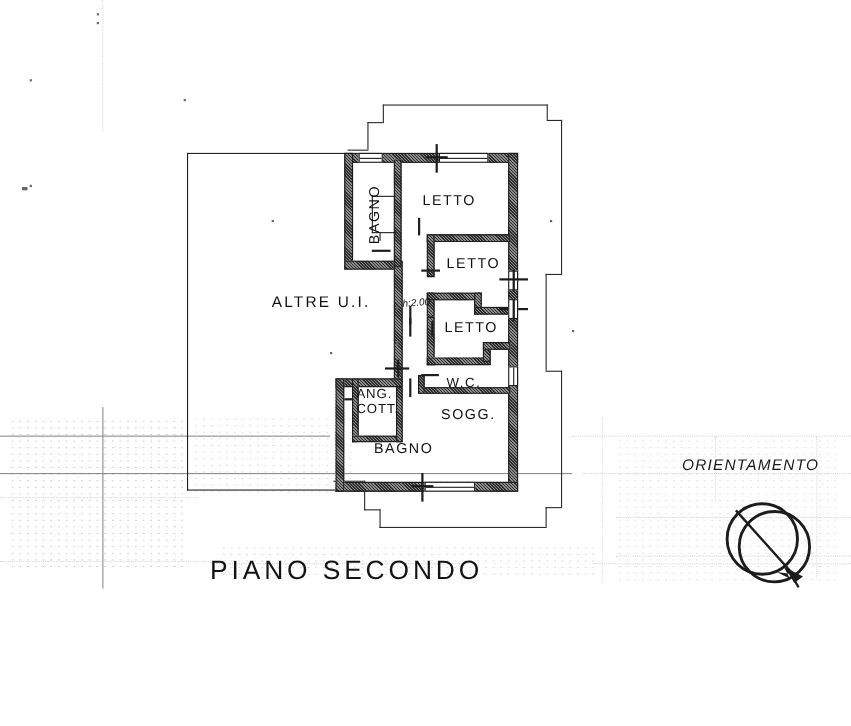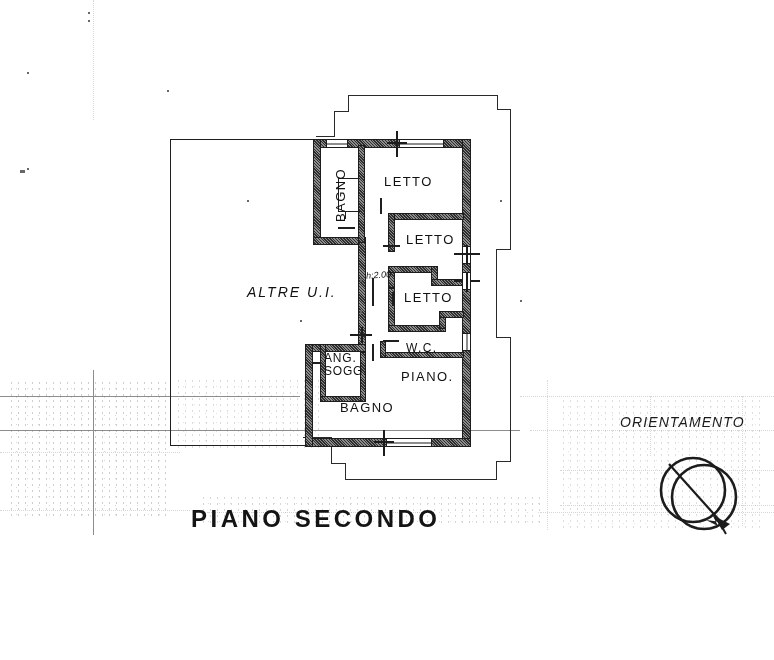--- a/index.html
+++ b/index.html
@@ -136,21 +136,20 @@
     transform: rotate(-4deg);
   }
 
   .floor-title {
     position: absolute;
     font-size: 24px;
     letter-spacing: 3.5px;
     color: #141414;
     white-space: nowrap;
     font-family: "Liberation Sans", sans-serif;
-    font-weight: bold;
   }
 
   .orient-title {
     position: absolute;
     font-size: 14px;
     letter-spacing: 1.1px;
     color: #1a1a1a;
     white-space: nowrap;
     font-style: italic;
     font-family: "Liberation Sans", sans-serif;
@@ -304,30 +303,30 @@
   <div class="room-label vertical" style="left:334px;top:222px;">BAGNO</div>
 
   <div class="room-label" style="left:384px;top:175px;">LETTO</div>
 
   <div class="room-label" style="left:406px;top:233px;">LETTO</div>
 
   <div class="room-label" style="left:404px;top:291px;">LETTO</div>
 
   <div class="room-label" style="left:406px;top:342px;font-size:12px;">W.C.</div>
 
-  <div class="room-label" style="left:401px;top:370px;">PIANO.</div>
+  <div class="room-label" style="left:401px;top:370px;">SOGG.</div>
 
   <div class="room-label" style="left:340px;top:401px;">BAGNO</div>
 
   <div class="room-label two-line" style="left:324px;top:352px;font-size:12px;">
     <div>ANG.</div>
-    <div>SOGG.</div>
+    <div>COTT.</div>
   </div>
 
-  <div class="room-label label-altre" style="left:247px;top:285px;font-style:italic;">ALTRE U.I.</div>
+  <div class="room-label label-altre" style="left:247px;top:267px;">ALTRE U.I.</div>
 
   <div class="label-hnote" style="left:366px;top:270px;">h:2.00</div>
 
   <div class="floor-title" style="left:191px;top:505px;">PIANO SECONDO</div>
 
   <div class="orient-title" style="left:620px;top:414px;">ORIENTAMENTO</div>
 
   <svg class="compass" style="left:648px;top:452px;" width="106" height="86" viewBox="0 0 106 86">
     <circle cx="45" cy="38" r="32" fill="none" stroke="#1c1c1c" stroke-width="2.6"></circle>
     <circle cx="56" cy="45" r="32" fill="none" stroke="#1c1c1c" stroke-width="2.6"></circle>

